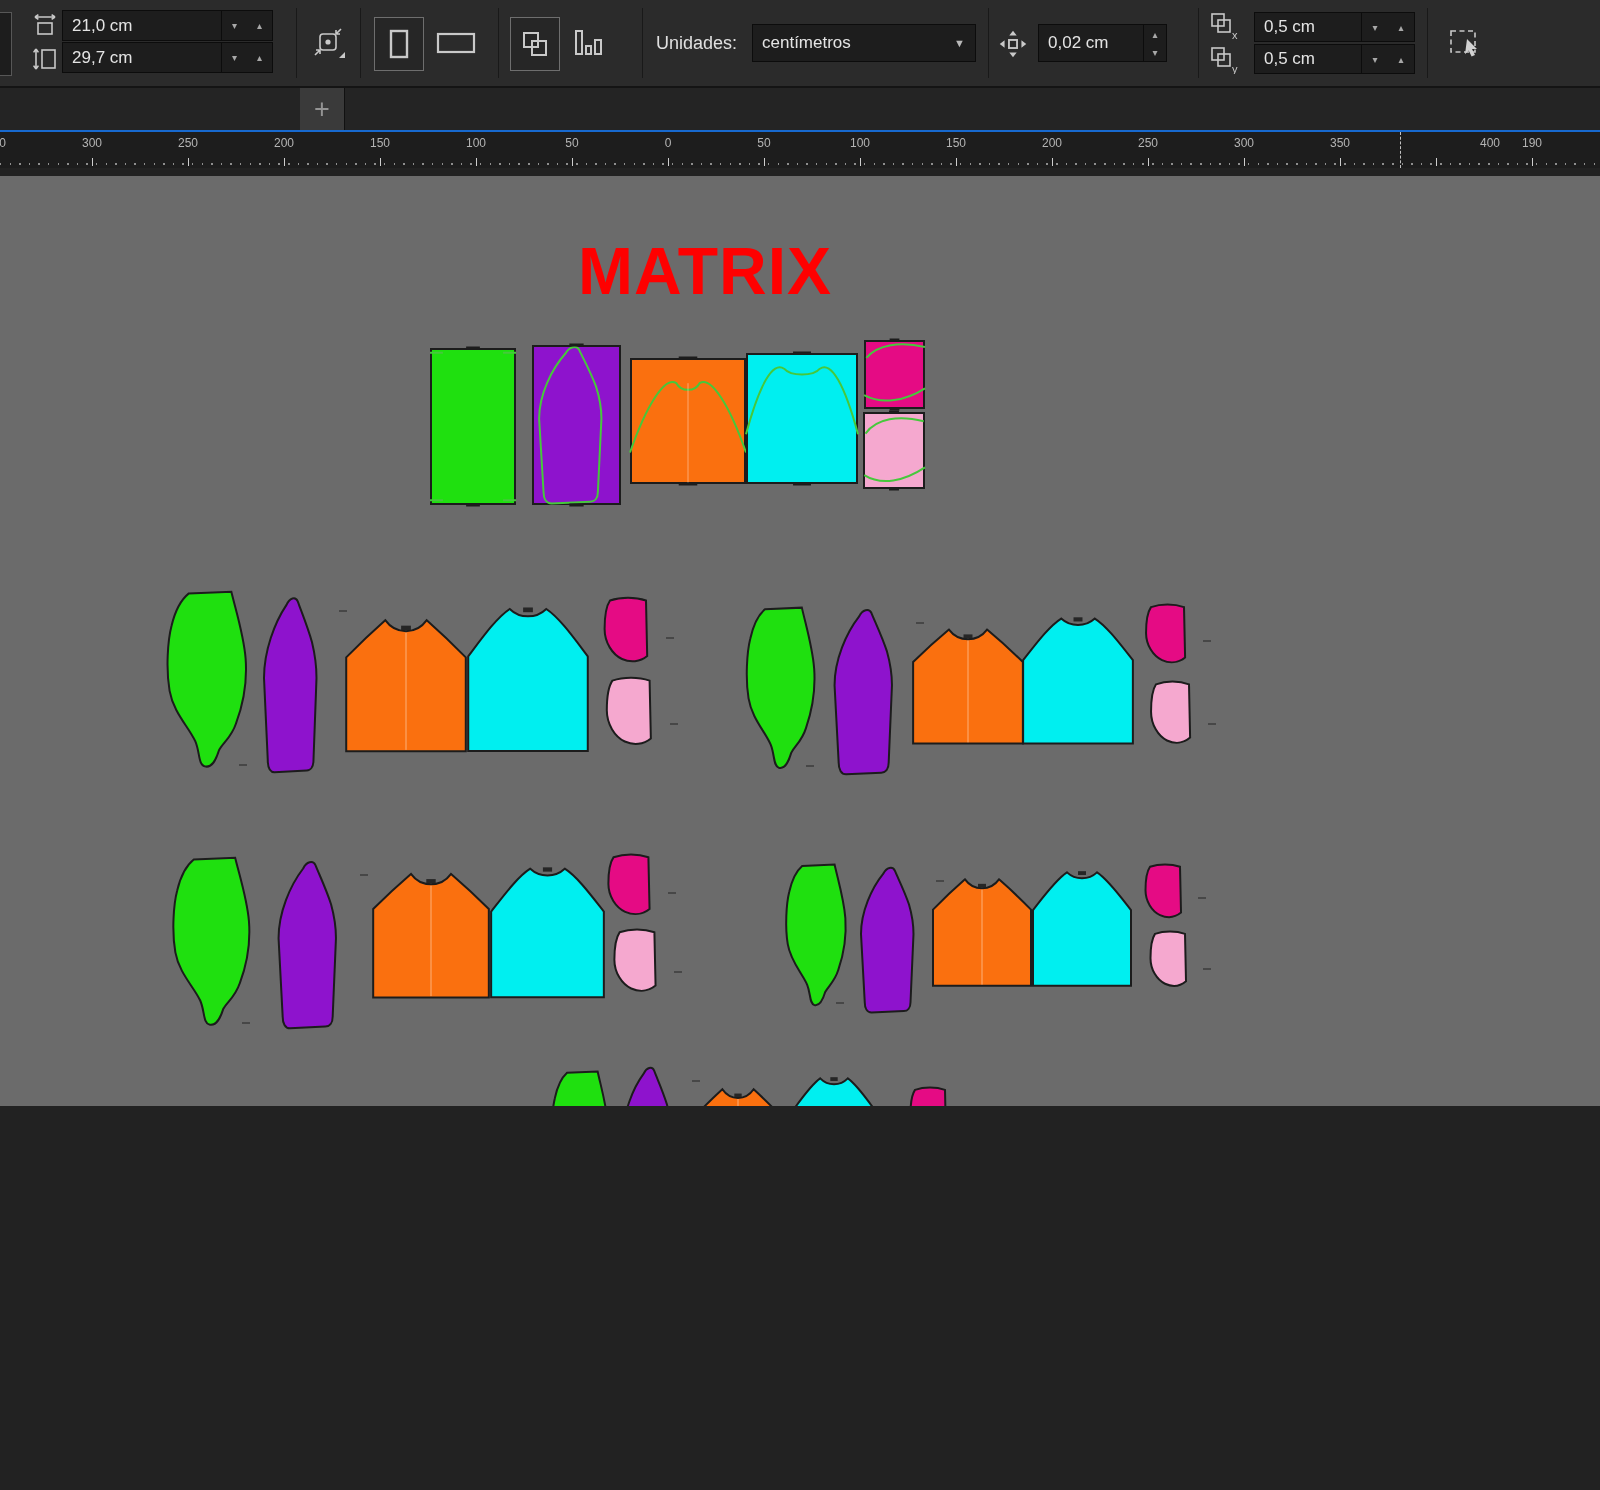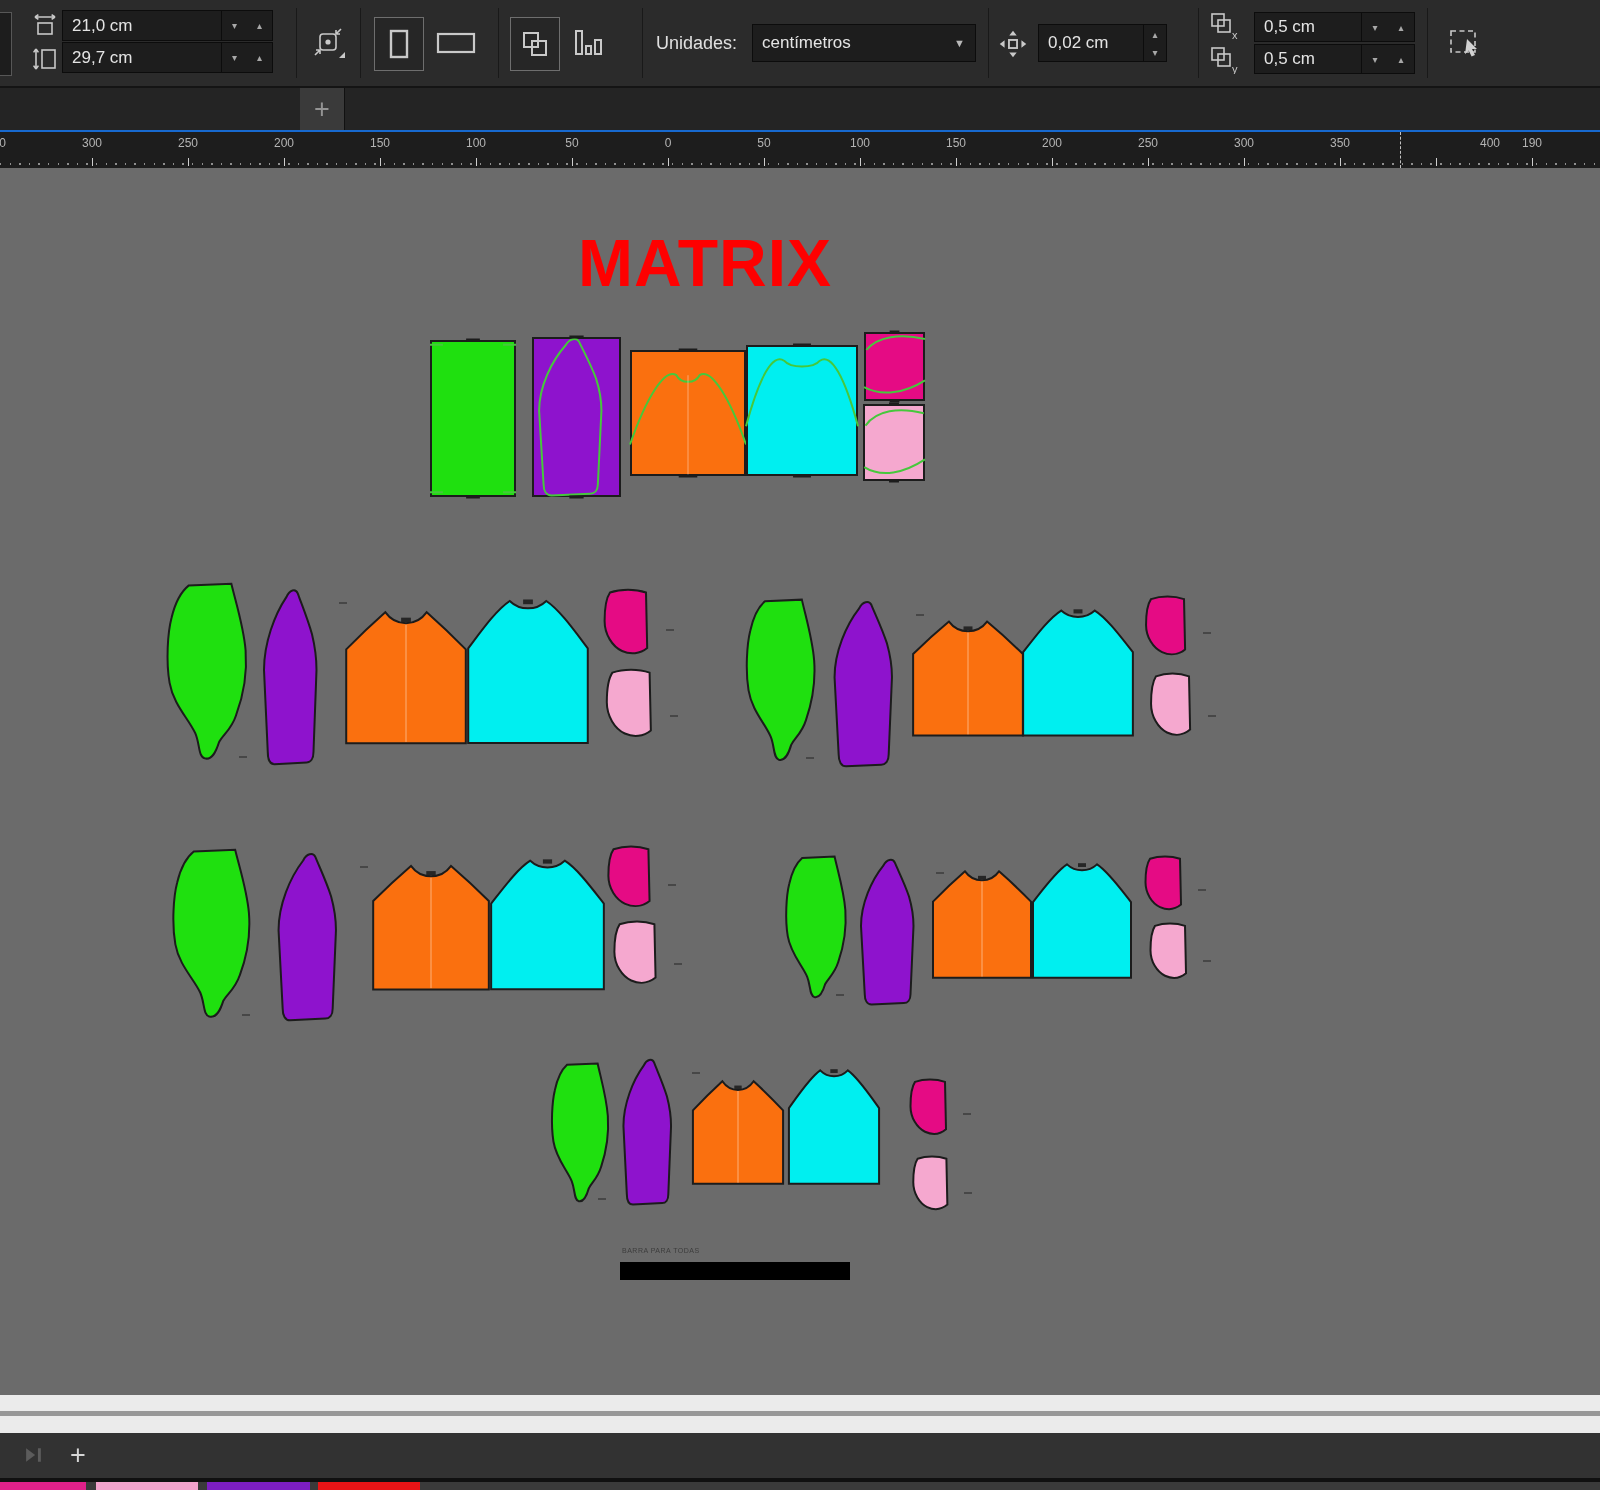--- a/index.html
+++ b/index.html
@@ -1,16 +1,16 @@
 <!DOCTYPE html>
 <html><head>
 <meta charset="utf-8">
 <style>
   html,body{margin:0;padding:0;background:#222;}
-  #app{position:relative;width:1600px;height:1490px;overflow:hidden;
+  #app{position:relative;width:1600px;height:1106px;overflow:hidden;
        font-family:"Liberation Sans",sans-serif;-webkit-font-smoothing:antialiased;}
 
   
   #property-bar{position:absolute;left:0;top:0;width:1600px;height:86px;
     background:#2b2b2b;border-bottom:2px solid #141414;}
   .tb-div{position:absolute;top:8px;height:70px;width:1px;background:#191919;}
   .tb-field{position:absolute;background:#1d1d1d;border:1px solid #0c0c0c;color:#e4e4e4;
     font-size:17px;display:flex;align-items:center;padding-left:9px;box-sizing:border-box;}
   .spin-pair{position:absolute;display:flex;align-items:center;justify-content:space-around;
     color:#a8a8a8;font-size:10px;background:#1d1d1d;border:1px solid #0c0c0c;box-sizing:border-box;}
@@ -33,21 +33,21 @@
   
   #ruler{position:absolute;left:0;top:132px;width:1600px;height:36px;background:#1d1d1d;overflow:hidden;}
   .ruler-label{position:absolute;top:4px;width:48px;margin-left:-24px;text-align:center;
     color:#b4b4b4;font-size:12px;}
   .ruler-tick{position:absolute;bottom:2px;width:1px;height:8px;background:#cfcfcf;}
   #ruler-minor{position:absolute;left:0;bottom:3px;width:1600px;height:2px;
     background:repeating-linear-gradient(to right,#8f8f8f 0 1.5px,transparent 1.5px 9.6px);}
   #page-boundary{position:absolute;top:0;height:36px;width:0;border-left:1px dashed #c2c2c2;}
 
   
-  #canvas{position:absolute;left:0;top:168px;width:1600px;height:1227px;background:#6b6b6b;overflow:hidden;}
+  #canvas{position:absolute;left:0;top:176px;width:1600px;height:1227px;background:#6b6b6b;overflow:hidden;}
   #matrix-title{position:absolute;left:540px;top:57px;width:330px;text-align:center;
     font-size:66px;font-weight:bold;letter-spacing:1px;}
   .blk{position:absolute;box-sizing:border-box;border:2px solid #1c1c1c;}
   .blk-svg,.piece-svg{position:absolute;overflow:visible;}
   .size-mark{position:absolute;width:8px;height:2px;background:#474747;}
   #bar-label{position:absolute;left:622px;top:1079px;font-size:7px;letter-spacing:.5px;color:#3c3c3c;}
   #black-bar{position:absolute;left:620px;top:1094px;width:230px;height:18px;background:#000;}
 
   
   #hscroll{position:absolute;left:0;top:1395px;width:1600px;height:38px;}

